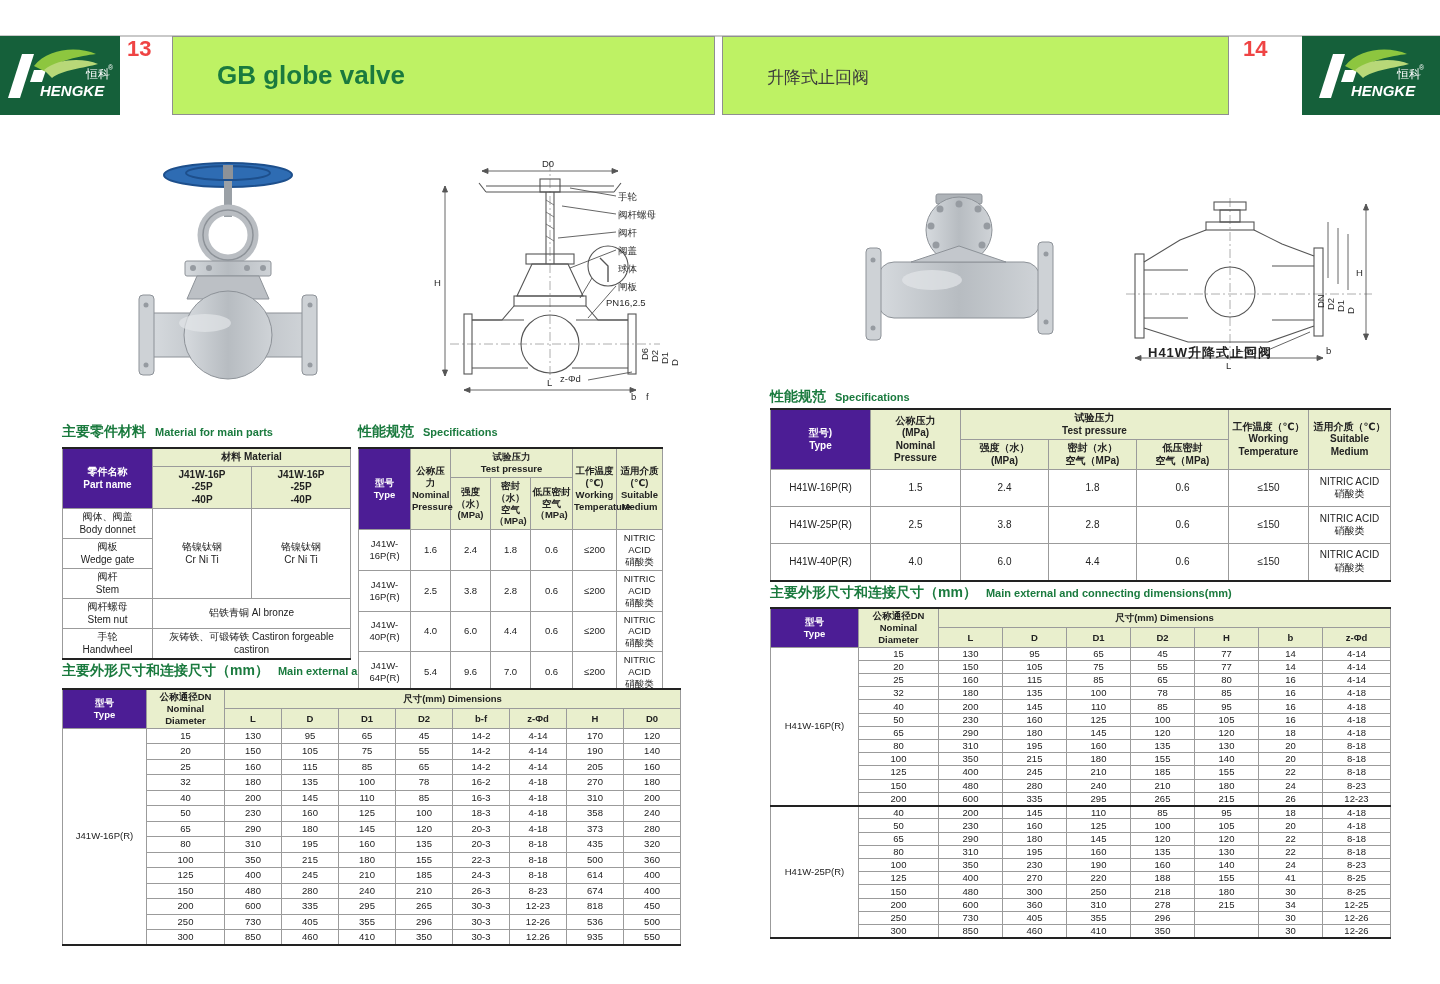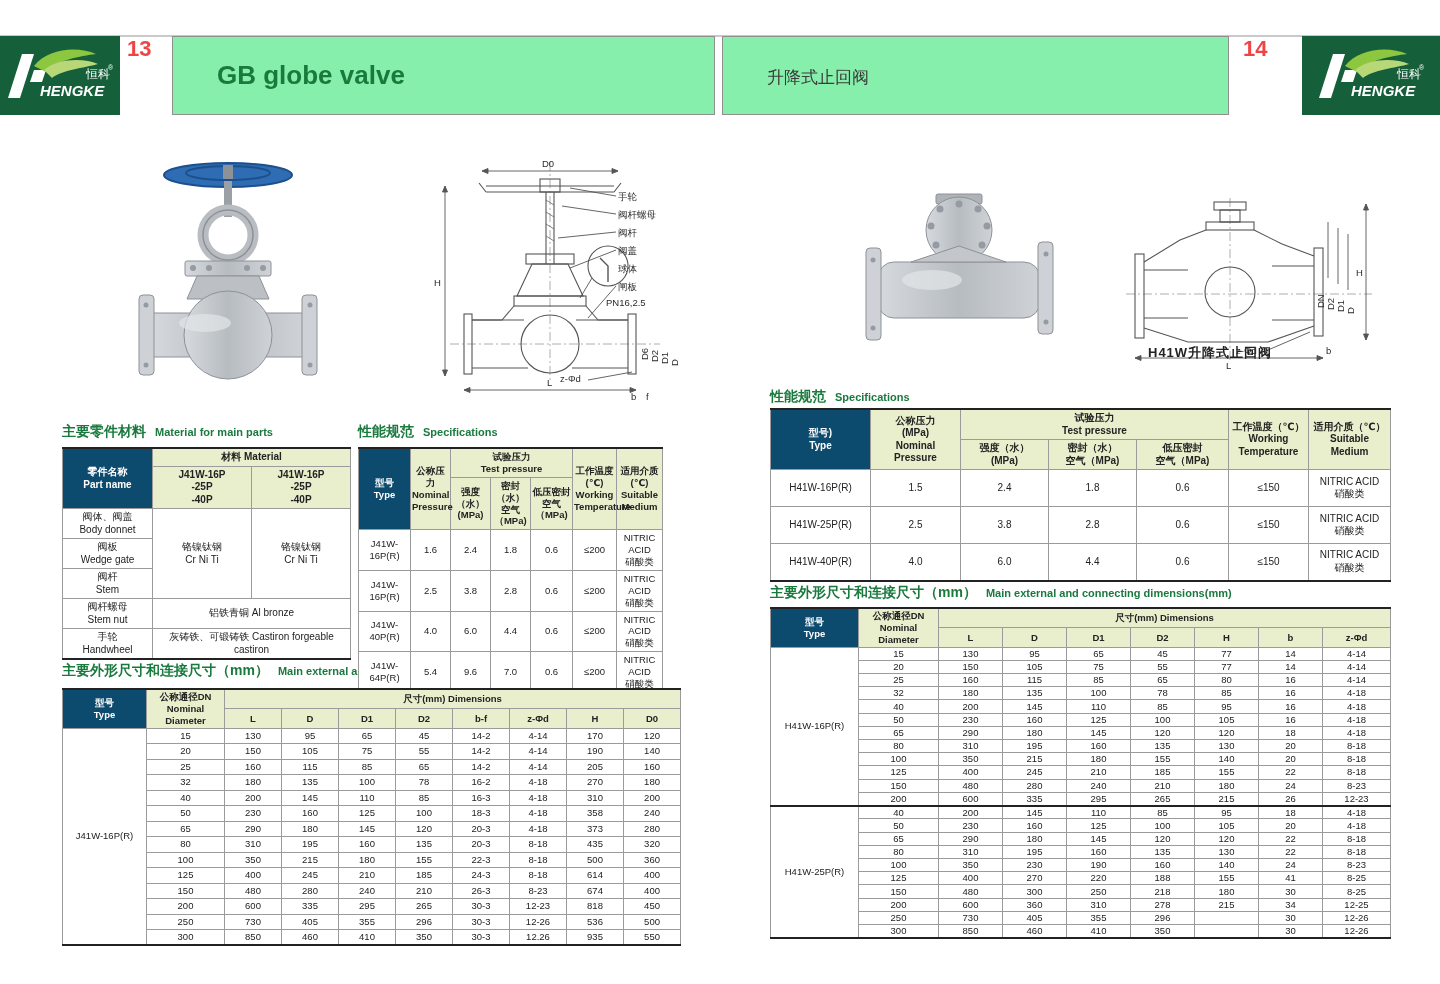--- a/index.html
+++ b/index.html
@@ -8,39 +8,39 @@
   .page { position:relative; width:1440px; height:984px; background:#fff; overflow:hidden; }
 
   
   .hdr-top-line { position:absolute; left:0; top:35px; width:1440px; height:2px; background:#c9c9c9; }
   .logo-block { position:absolute; top:36px; height:79px; background:#15603a; }
   .logo-left  { left:0; width:120px; }
   .logo-right { left:1302px; width:138px; }
   .page-num { position:absolute; top:36px; font-size:22px; font-weight:bold; color:#ef4444; }
   .num-left  { left:127px; }
   .num-right { left:1243px; }
-  .title-box { position:absolute; top:36px; height:79px; background:#86efac; border:1px solid #8f8f8f;
+  .title-box { position:absolute; top:36px; height:79px; background:#bef264; border:1px solid #8f8f8f;
                display:flex; flex-direction:column; justify-content:center; padding-left:44px;gap:39px; }
   .title-box-left  { left:172px; width:543px; }
   .title-box-right { left:722px; width:507px; }
   .sec-title-en { font-size:26px; font-weight:bold; color:#1a7a3e; letter-spacing:0; line-height:1.05; }
   .sec-title-zh { font-size:17px; color:#3c3c3c; margin-top:3px; }
 
   
   .blk-title { position:absolute; display:flex; align-items:baseline; gap:9px; white-space:nowrap; }
   .blk-title .zh { font-size:14px; font-weight:bold; color:#1a7a3e; }
   .blk-title .en { font-size:11px; font-weight:bold; color:#1a7a3e; }
 
   
   table { border-collapse:collapse; table-layout:fixed; background:#fff;
           border-top:2px solid #222; border-bottom:2px solid #222; }
   th, td { border:1px solid #9b9b9b; text-align:center; vertical-align:middle;
            white-space:pre-line; line-height:1.25; padding:2px 1px; }
   th { font-weight:bold; }
-  .green-cell { background:#0c4a6e; color:#fff; font-weight:bold; }
+  .green-cell { background:#4c1d95; color:#fff; font-weight:bold; }
   .band-cell  { background:#e9efcd; color:#222; }
   .mat-table  { position:absolute; left:62px;  top:447px; width:288px; font-size:10px; }
   .specL      { position:absolute; left:358px; top:447px; width:304px; font-size:9.5px; }
   .specR      { position:absolute; left:770px; top:408px; width:620px; font-size:10px; }
   .dimsL      { position:absolute; left:62px;  top:688px; width:618px; font-size:9.5px; }
   .dimsR      { position:absolute; left:770px; top:607px; width:620px; font-size:9.5px; }
   .specL td, .specR td { height:27px; }
   .specR td { height:37px; }
   .dimsL td { height:15.5px; padding:0 1px; }
   .dimsR td { height:13.2px; padding:0 1px; }

